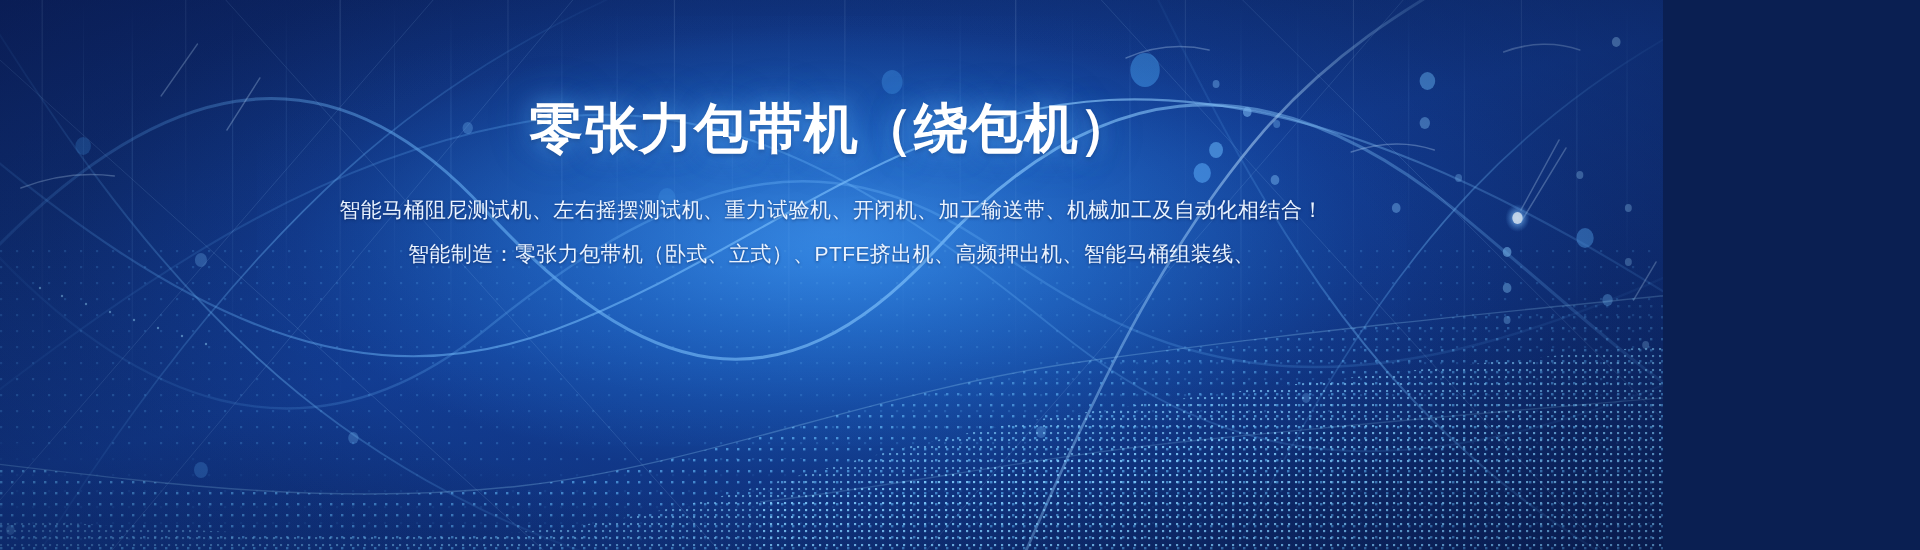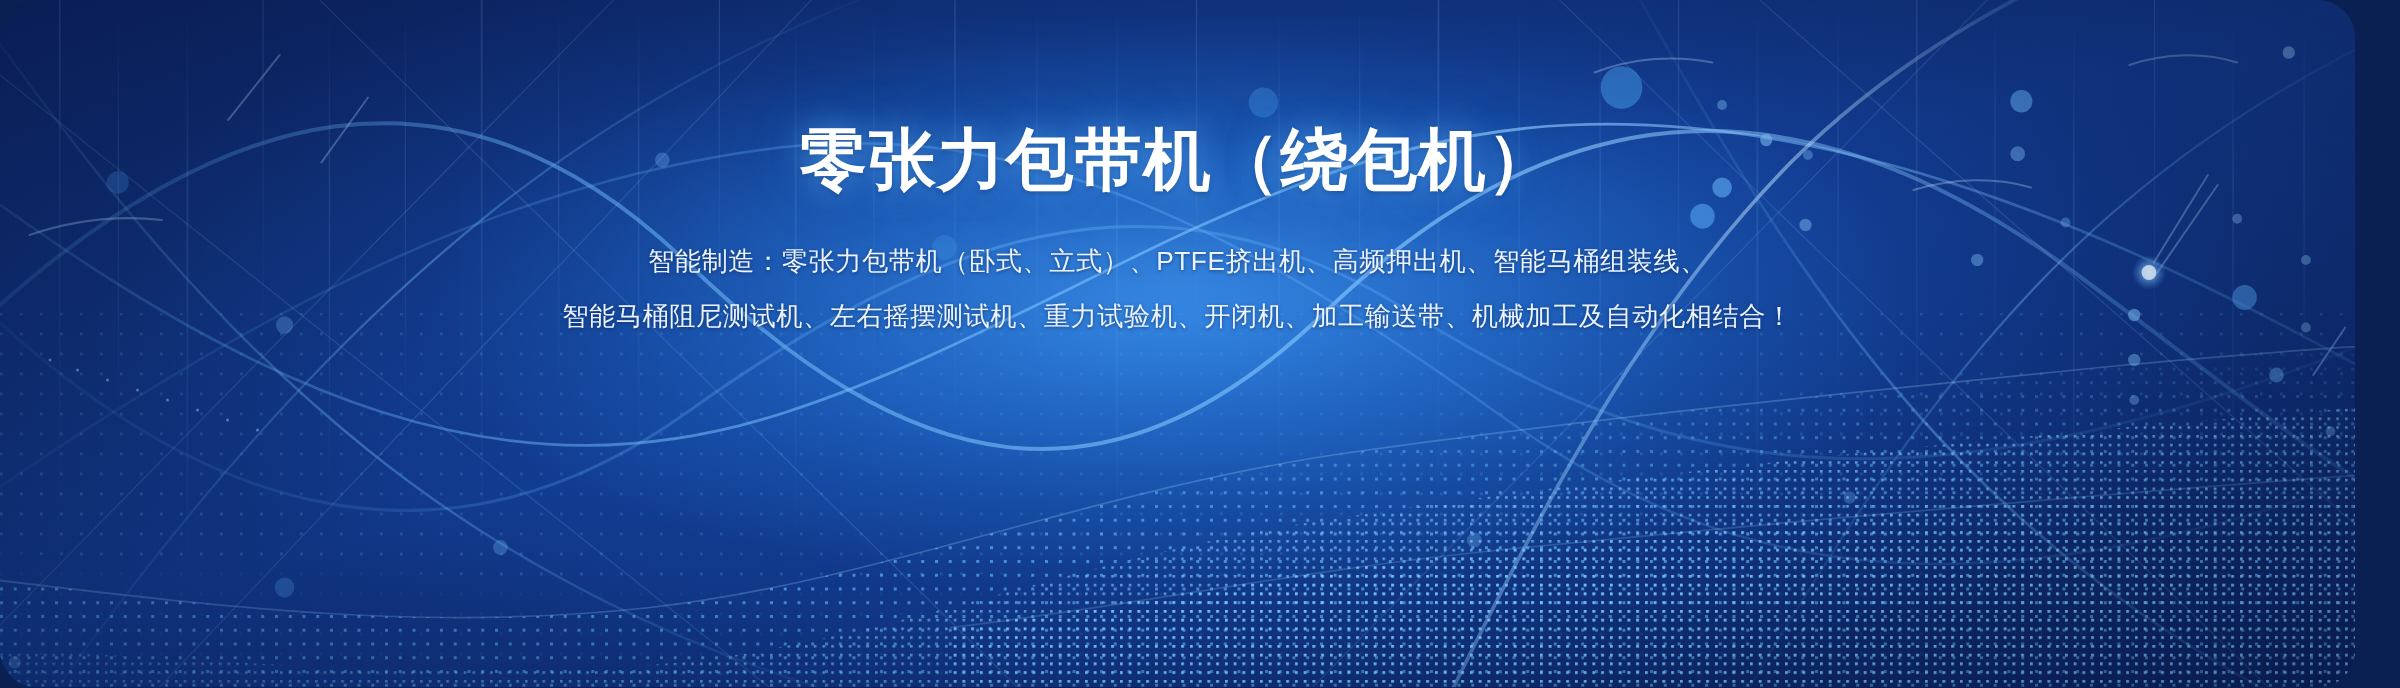--- a/index.html
+++ b/index.html
@@ -5,33 +5,32 @@
 <style>
   html, body {
     margin: 0;
     padding: 0;
     background: #0a1f52;
   }
   * { box-sizing: border-box; }
 
   .banner {
     position: relative;
-    width: 1884px;
+    width: 1663px;
     height: 550px;
     overflow: hidden;
     font-family: "Liberation Sans", "DejaVu Sans", sans-serif;
     background:
       radial-gradient(ellipse 62% 80% at 50% 46%,
         rgba(36,120,215,0.95) 0%,
         rgba(26,95,190,0.70) 28%,
         rgba(18,64,155,0.35) 52%,
         rgba(11,40,115,0.05) 75%,
         rgba(10,33,100,0) 100%),
       linear-gradient(165deg, #0c2464 0%, #0f2e72 22%, #123a8c 48%, #0f2f76 72%, #0b2158 100%);
-    border-radius: 30px;
   }
 
   
   .vignette {
     position: absolute;
     inset: 0;
     background:
       radial-gradient(ellipse 80% 100% at 50% 50%,
         rgba(0,0,0,0) 42%, rgba(6,18,60,0.42) 84%, rgba(5,14,48,0.62) 100%);
     pointer-events: none;
@@ -352,18 +351,18 @@
         <circle cx="206" cy="94" r="1.2"></circle>
     </g>
   </svg>
 
   <div class="vignette"></div>
 
   <div class="content">
     <div class="headline line1">零张力包带机（绕包机）</div>
 
     <div class="sub-wrap">
+      <div class="subline">智能马桶阻尼测试机、左右摇摆测试机、重力试验机、开闭机、加工输送带、机械加工及自动化相结合！</div>
       <div class="subline">智能制造：零张力包带机（卧式、立式）、PTFE挤出机、高频押出机、智能马桶组装线、</div>
-      <div class="subline">智能马桶阻尼测试机、左右摇摆测试机、重力试验机、开闭机、加工输送带、机械加工及自动化相结合！</div>
     </div>
   </div>
 
 </div>
 
 </body></html>

